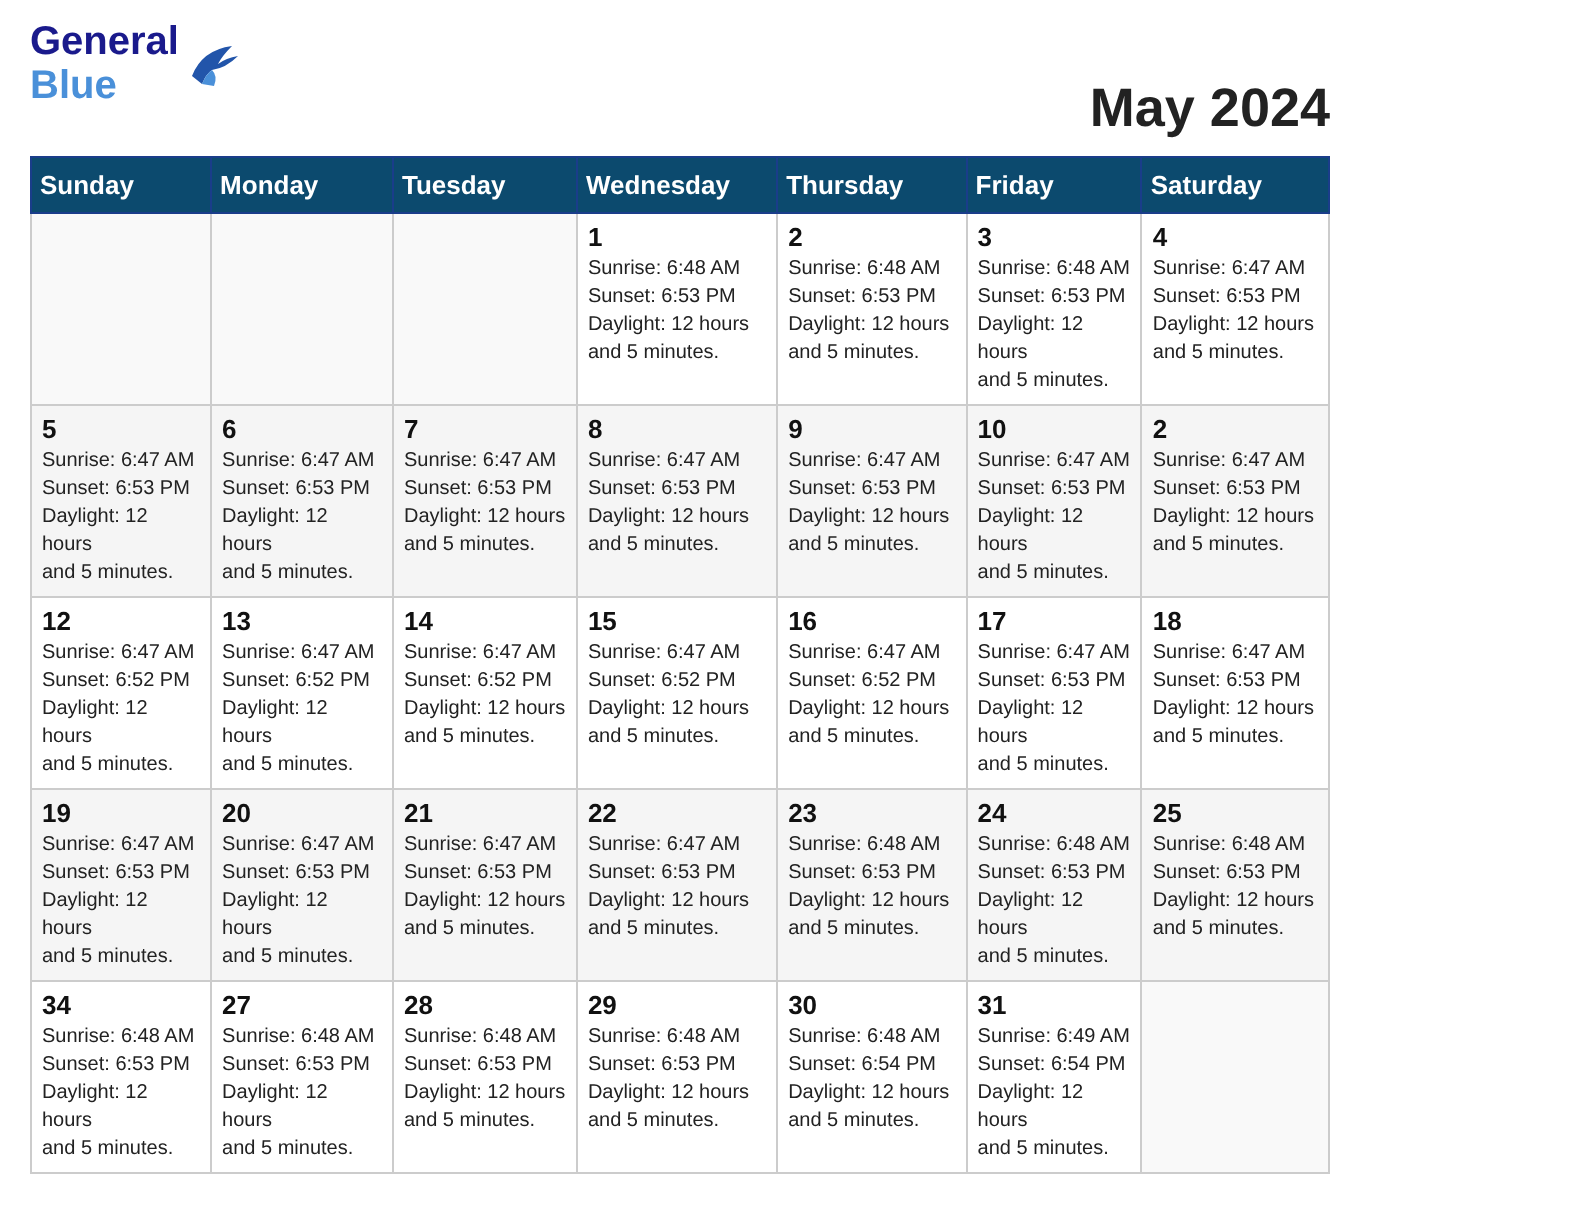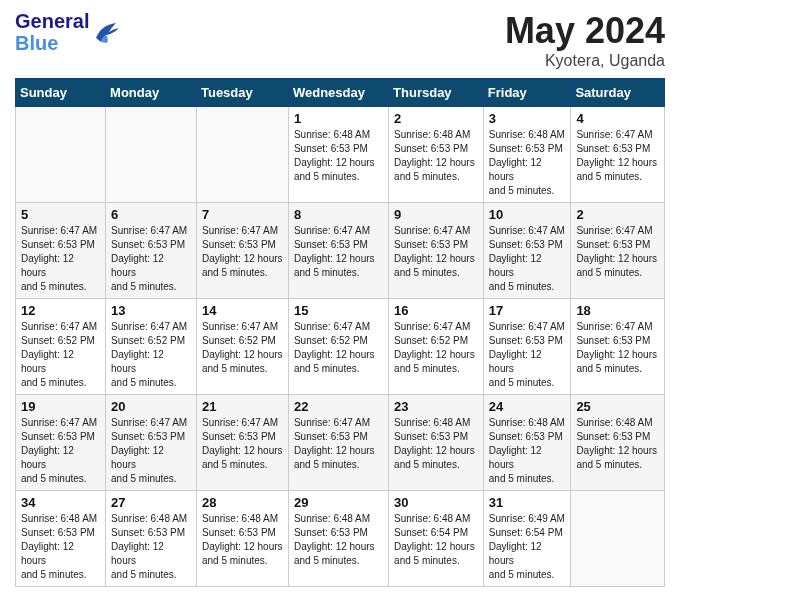--- a/index.html
+++ b/index.html
@@ -28,23 +28,24 @@
     }
     .logo-bird {
       width: 30px;
       height: 25px;
       margin-left: 2px;
     }
     .title-block {
       text-align: right;
     }
     .month-title {
-      font-size: 36px;
+      font-size: 27px;
       font-weight: bold;
       color: #222;
+      margin-top: 29px;
     }
     .location {
       font-size: 16px;
       color: #444;
     }
     table {
       width: 100%;
       border-collapse: collapse;
     }
     thead th {
@@ -94,21 +95,20 @@
         <span style="font-size:20px;font-weight:bold;color:#1a1a8c;">General</span>
         <span style="font-size:20px;font-weight:bold;color:#4a90d9;">Blue</span>
       </div>
       <svg class="logo-bird" viewBox="0 0 30 25" xmlns="http://www.w3.org/2000/svg">
         <path d="M5 18 Q10 5 25 3 Q20 8 18 12 Q22 9 28 8 Q22 14 15 15 Q12 17 10 22 Z" fill="#2255aa"></path>
         <path d="M10 22 Q12 17 15 15 Q18 18 16 23 Z" fill="#4a90d9"></path>
       </svg>
     </div>
     <div class="title-block">
       <div class="month-title">May 2024</div>
-      <div class="location">Kyotera, Uganda</div>
     </div>
   </div>
 
   <table>
     <thead>
       <tr>
         <th>Sunday</th>
         <th>Monday</th>
         <th>Tuesday</th>
         <th>Wednesday</th>

